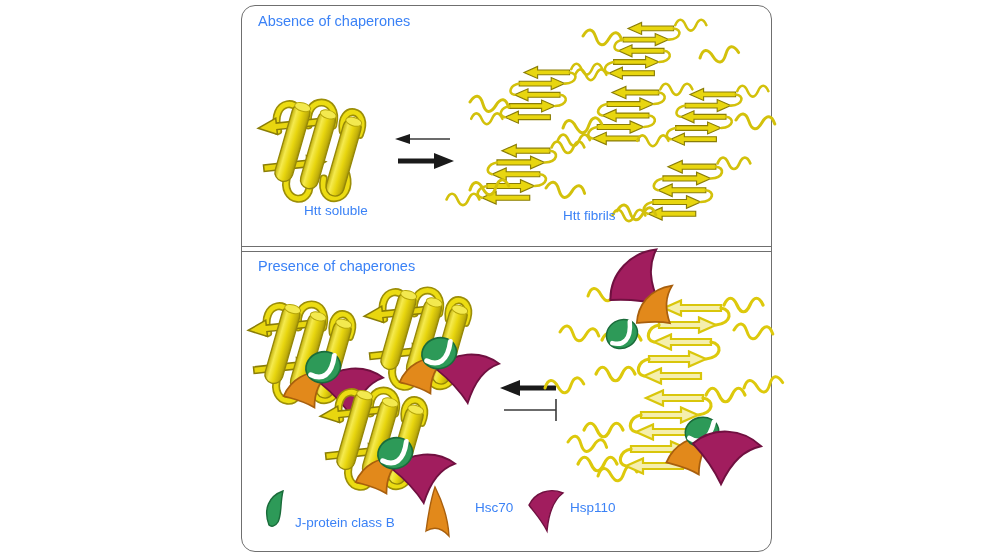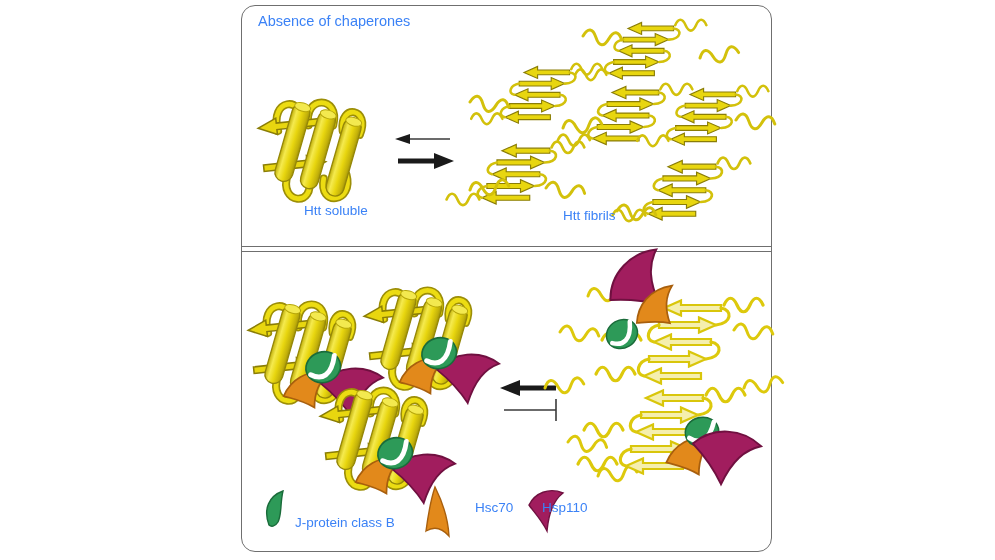--- a/index.html
+++ b/index.html
@@ -199,16 +199,17 @@
     <g>
       <path d="M7,36 C1,20 7,7 21,2 C18,14 20,25 16,33 C13,38 9,38 7,36 Z" transform="translate(262,489)" fill="#2d9a58" stroke="#1a6b3a" stroke-width="1.4"></path>
       <path d="M15,1 C21,13 28,31 29,50 C22,42 14,40 6,45 C8,30 11,13 15,1 Z" transform="translate(420,486)" fill="#e2891b" stroke="#a85f0d" stroke-width="1.4"></path>
       <path d="M2,16 C8,4 22,-2 36,4 C28,10 22,20 20,42 C14,30 6,22 2,16 Z" transform="translate(527,489)" fill="#a11d5e" stroke="#701040" stroke-width="1.4"></path>
     </g>
   </svg>
 
   <div class="lbl title" style="left:258px;top:14px">Absence of chaperones</div>
   <div class="lbl" style="left:304px;top:204px">Htt soluble</div>
   <div class="lbl" style="left:563px;top:209px">Htt fibrils</div>
+  <div class="lbl title" style="left:258px;top:259px">Presence of chaperones</div>
   <div class="lbl" style="left:295px;top:516px">J-protein class B</div>
   <div class="lbl" style="left:475px;top:501px">Hsc70</div>
-  <div class="lbl" style="left:542px;top:501px">Hsp110</div>
+  <div class="lbl" style="left:570px;top:501px">Hsp110</div>
 </div>
 
 </body></html>

